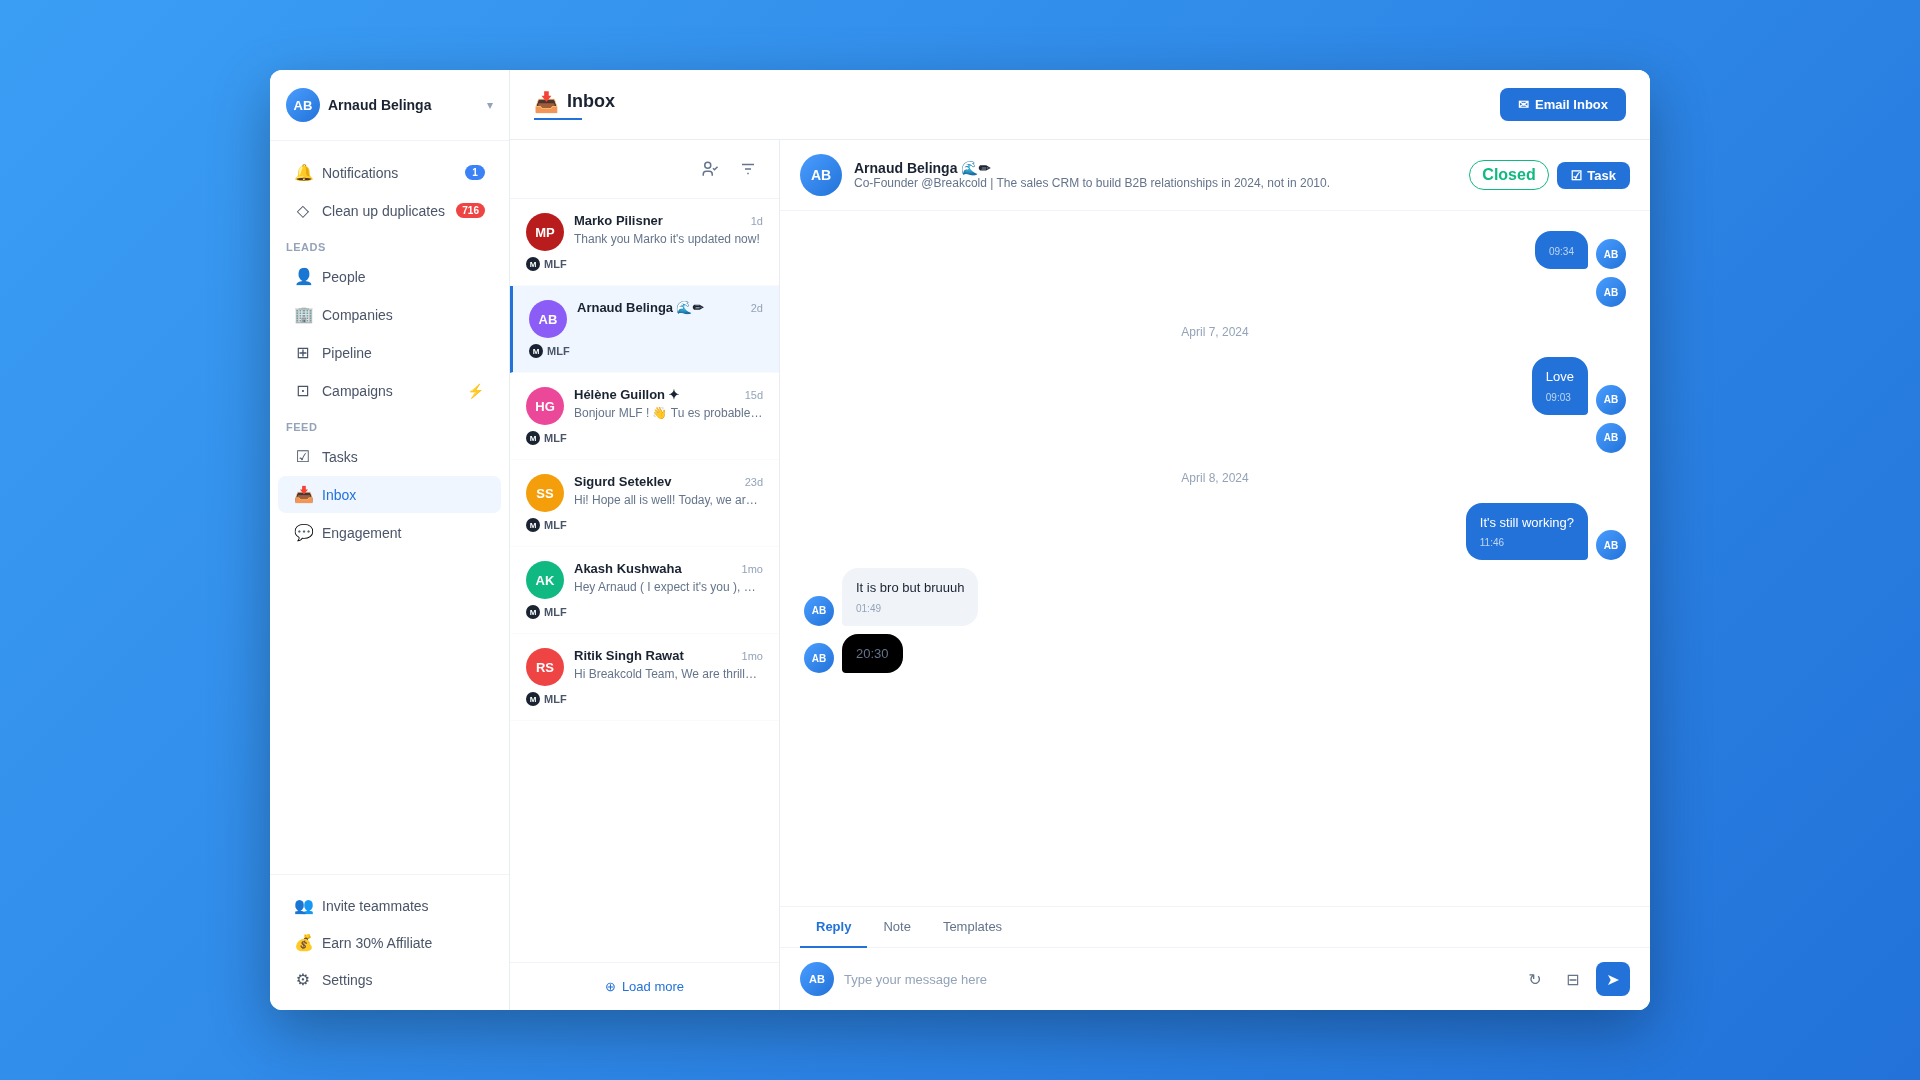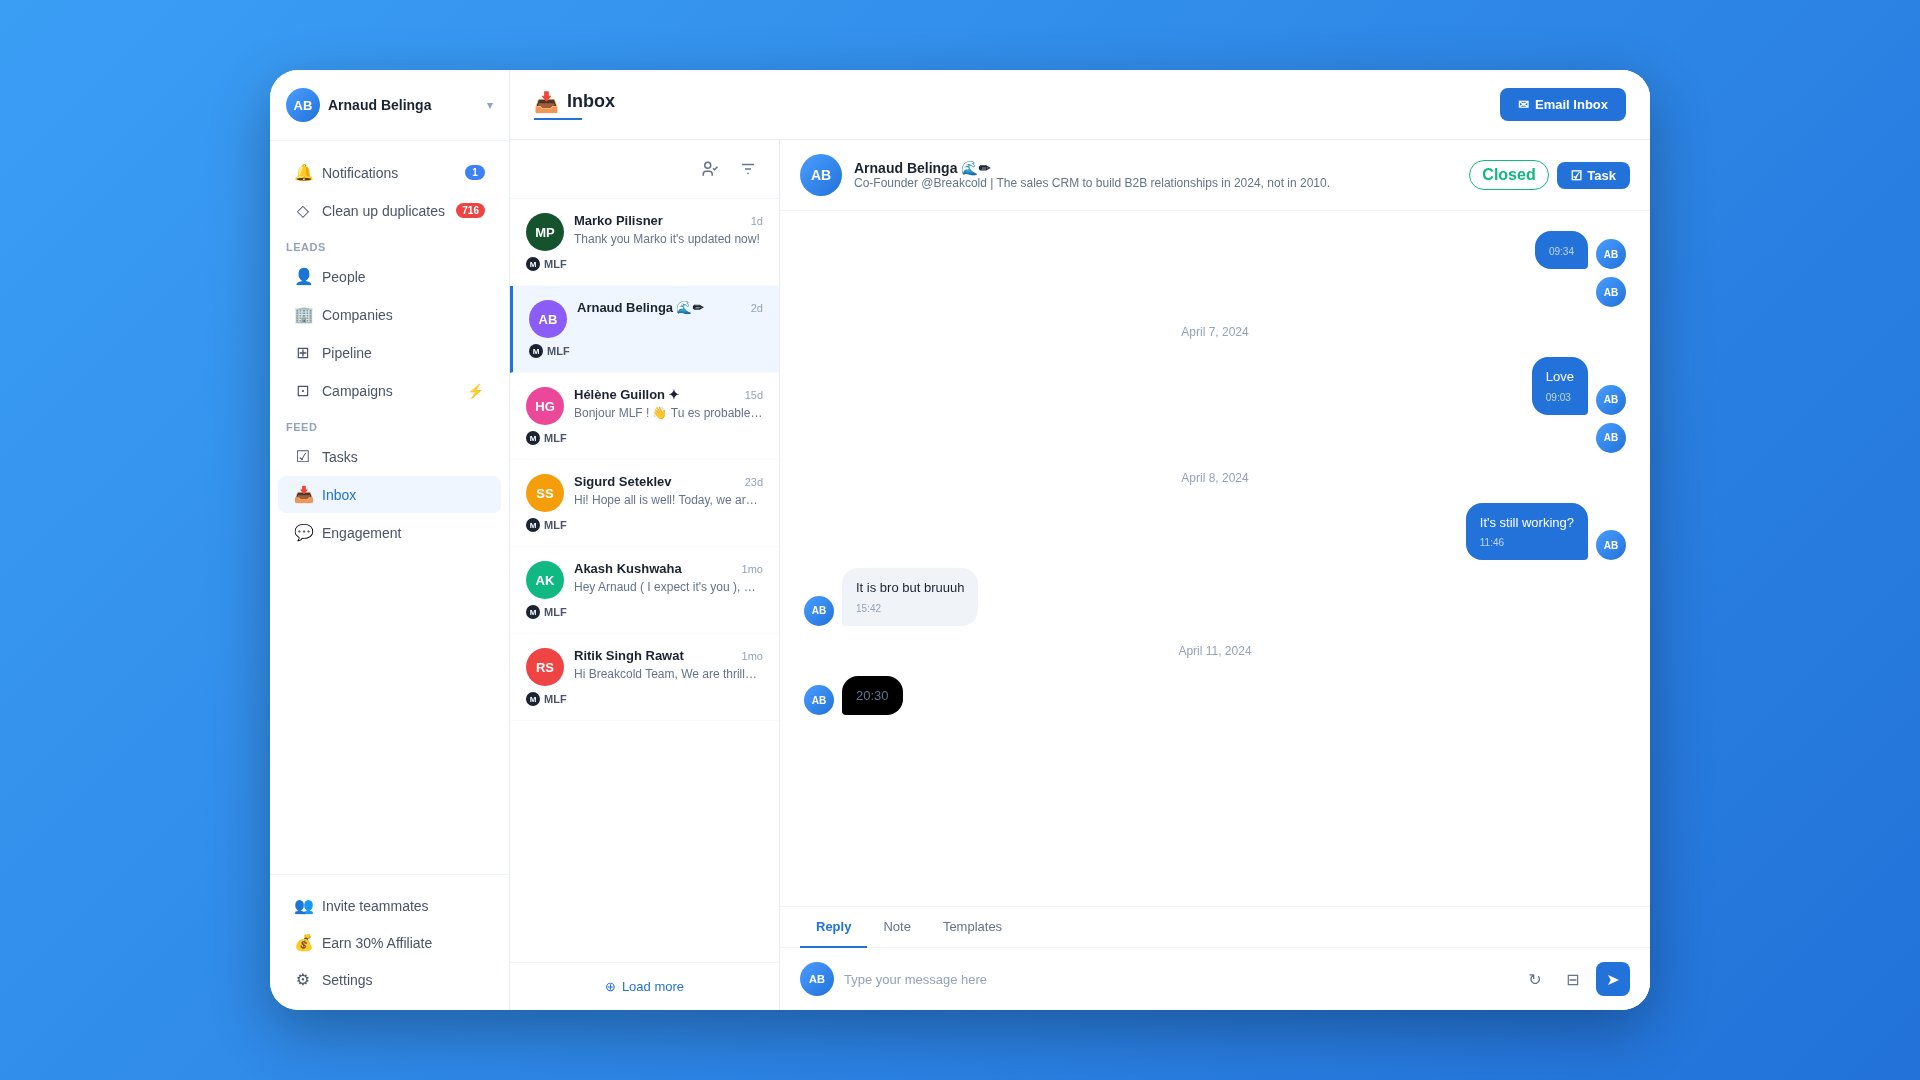--- a/index.html
+++ b/index.html
@@ -10,21 +10,21 @@
       align-items: center;
       justify-content: center;
       width: 1920px;
       height: 1080px;
       overflow: hidden;
     }
     .app-window {
       width: 1380px;
       height: 940px;
       background: #f0f4f8;
-      border-radius: 28px;
+      border-radius: 12px;
       display: flex;
       overflow: hidden;
       box-shadow: 0 20px 60px rgba(0,0,0,0.3);
     }
     
     .sidebar {
       width: 240px;
       background: #fff;
       display: flex;
       flex-direction: column;
@@ -596,21 +596,21 @@
                 <line x1="8" y1="12" x2="16" y2="12"></line>
                 <line x1="11" y1="18" x2="13" y2="18"></line>
             </svg>
           </div>
         </div>
 
         <div class="conv-list-body">
 
         <div class="conv-item">
       <div class="conv-item-top">
-        <div class="conv-avatar" style="background: #14532d;">MP</div>
+        <div class="conv-avatar" style="background: #b91c1c;">MP</div>
         <div class="conv-info">
           <div class="conv-name-row">
             <span class="conv-name">Marko Pilisner</span>
             <span class="conv-time">1d</span>
           </div>
           <div class="conv-preview">Thank you Marko it's updated now!</div>
         </div>
       </div>
       <div class="conv-tag">
         <div class="conv-tag-dot">M</div>
@@ -761,25 +761,24 @@
         <span class="msg-time">11:46</span>
       </div>
               </div>
               <div class="msg-avatar">AB</div>
             </div>
             <div class="msg-row incoming">
               <div class="msg-avatar">AB</div>
               <div class="msg-bubble-wrapper">
                 <div class="msg-bubble">
         <span>It is bro but bruuuh</span>
-        <span class="msg-time">15:42</span>
+        <span class="msg-time">01:49</span>
       </div>
               </div>
             </div>
-            <div class="msg-timestamp">April 11, 2024</div>
             <div class="msg-row incoming">
               <div class="msg-avatar">AB</div>
               <div class="msg-bubble-wrapper">
                 <div class="msg-bubble" style="background: #000000;"><span style="font-size:13px;color:#64748b;">20:30</span></div>
               </div>
             </div>
           </div>
 
         <div class="compose-area">
           <div class="compose-tabs" id="compose-tabs">

